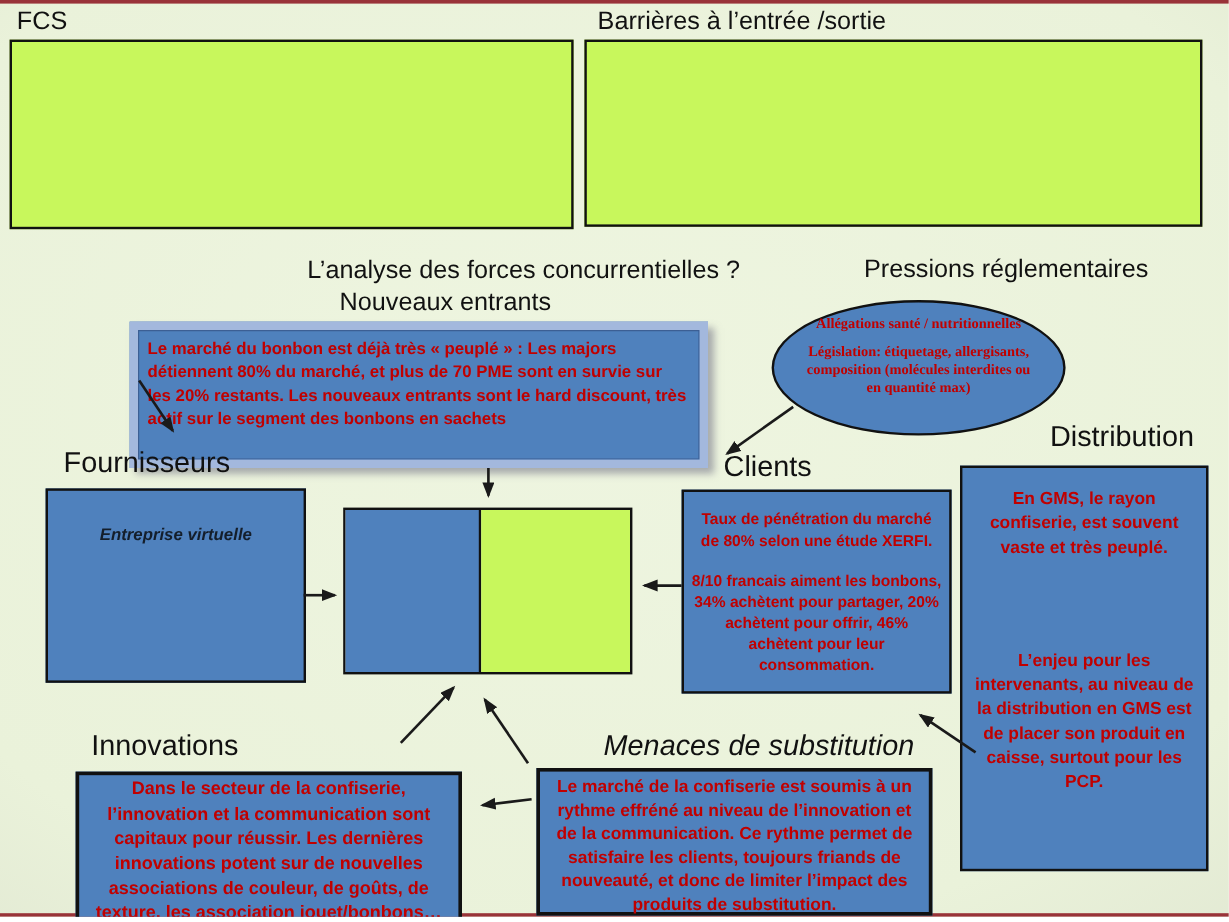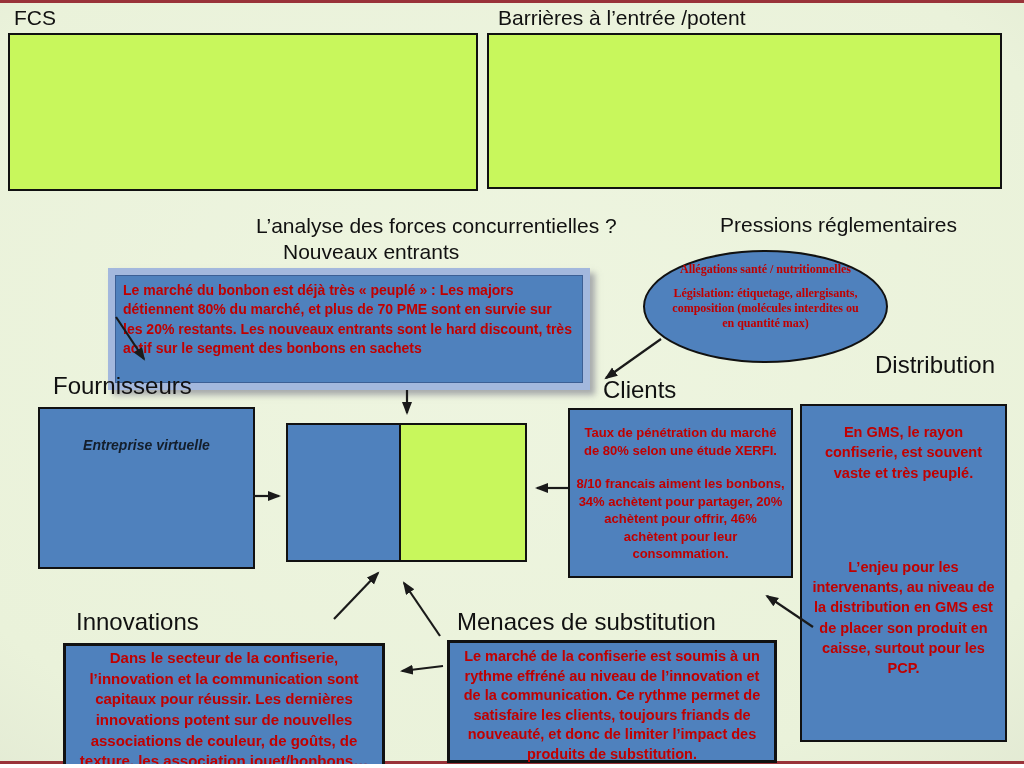--- a/index.html
+++ b/index.html
@@ -31,21 +31,21 @@
     background:var(--box-blue,#4f81bd);border:2px solid #111;box-sizing:border-box;
     text-align:center;font-size:12px;line-height:1.25;padding:10px 26px 0 26px;
   }
   #reg-ellipse p{margin:0 0 9px 0;font-family:Liberation Serif, serif;}
   #suppliers-box{left:38px;top:407px;width:217px;height:162px;text-align:center;
     font-size:14px;line-height:1.48;color:#141e2b;padding:5px 4px;}
   #suppliers-box .emph{font-weight:bold;font-style:italic;}
   #clients-box{left:568px;top:408px;width:225px;height:170px;text-align:center;
     font-size:13px;line-height:1.35;padding:14px 6px 4px 6px;}
   #clients-box p{margin:0 0 16px 0;}
-  #distribution-box{left:800px;top:404px;width:207px;height:338px;text-align:center;
+  #distribution-box{left:800px;top:388px;width:207px;height:338px;text-align:center;
     font-size:14.5px;line-height:1.4;padding:16px 8px 4px 8px;}
   #distribution-box p{margin:0;}
   #distribution-box p + p{margin-top:74px;}
   #innovations-box{left:63px;top:643px;width:322px;height:130px;text-align:center;
     font-size:15px;line-height:1.38;padding:2px 4px;border-width:3px;}
   #substitution-box{left:447px;top:640px;width:330px;height:123px;text-align:center;
     font-size:14.5px;line-height:1.35;padding:4px 6px;border-width:3px;}
   
   #core-rect{position:absolute;left:286px;top:423px;width:241px;height:139px;
     border:2px solid #111;box-sizing:border-box;display:flex;}
@@ -56,21 +56,21 @@
 </head>
 <body>
 
 <div id="slide">
 
   <div class="edge top"></div>
   <div class="edge bottom"></div>
 
   <div class="lbl small-h" style="left:14px;top:6px;">FCS</div>
   <div class="greenbox" style="left:8px;top:33px;width:470px;height:158px;"></div>
-  <div class="lbl small-h" style="left:498px;top:6px;">Barrières à l’entrée /potent</div>
+  <div class="lbl small-h" style="left:498px;top:6px;">Barrières à l’entrée /sortie</div>
   <div class="greenbox" style="left:487px;top:33px;width:515px;height:156px;"></div>
 
   <div class="lbl" style="left:256px;top:214px;font-size:21px;">L’analyse des forces concurrentielles ?</div>
   <div class="lbl small-h" style="left:720px;top:213px;">Pressions réglementaires</div>
   <div class="lbl small-h" style="left:283px;top:240px;">Nouveaux entrants</div>
 
   <div id="ne-box" class="redtxt">
     <span>Le marché du bonbon est déjà très « peuplé » : Les majors détiennent 80% du marché, et plus de 70 PME sont en survie sur les 20% restants. Les nouveaux entrants sont le hard discount, très actif sur le segment des bonbons en sachets</span>
   </div>
 
@@ -100,21 +100,21 @@
   <div class="bluebox redtxt" id="distribution-box">
     <p>En GMS, le rayon confiserie,  est  souvent vaste et très peuplé.</p>
     <p>L’enjeu pour les intervenants, au niveau de la distribution en GMS est de placer son produit en caisse, surtout pour les PCP.</p>
   </div>
 
   <div class="lbl heading" style="left:76px;top:608px;">Innovations</div>
   <div class="bluebox redtxt" id="innovations-box">
     <span>Dans le secteur de la confiserie, l’innovation et la communication  sont capitaux pour réussir. Les dernières innovations potent sur de nouvelles associations de couleur, de goûts, de texture, les association jouet/bonbons…</span>
   </div>
 
-  <div class="lbl heading" style="left:457px;top:608px;">Menaces de substitution</div>
+  <div class="lbl heading" style="left:503px;top:608px;font-style:italic;">Menaces de substitution</div>
   <div class="bluebox redtxt" id="substitution-box">
     <span>Le marché de la confiserie est soumis à un rythme effréné  au niveau de l’innovation et de la communication. Ce rythme permet de satisfaire les clients, toujours friands de nouveauté, et donc de limiter l’impact des produits de substitution.</span>
   </div>
 
   <svg id="arrows" viewBox="0 0 1024 768" xmlns="http://www.w3.org/2000/svg">
     <defs>
       <marker id="ah" markerUnits="userSpaceOnUse" markerWidth="14" markerHeight="12" refX="11" refY="5" orient="auto">
         <path d="M0,0 L13,5 L0,10 z" fill="#1a1a1a"></path>
       </marker>
     </defs>

